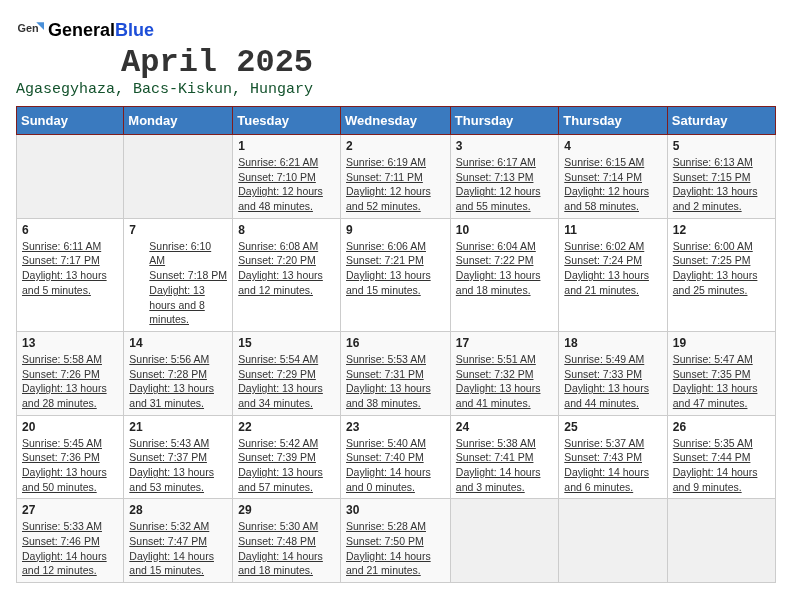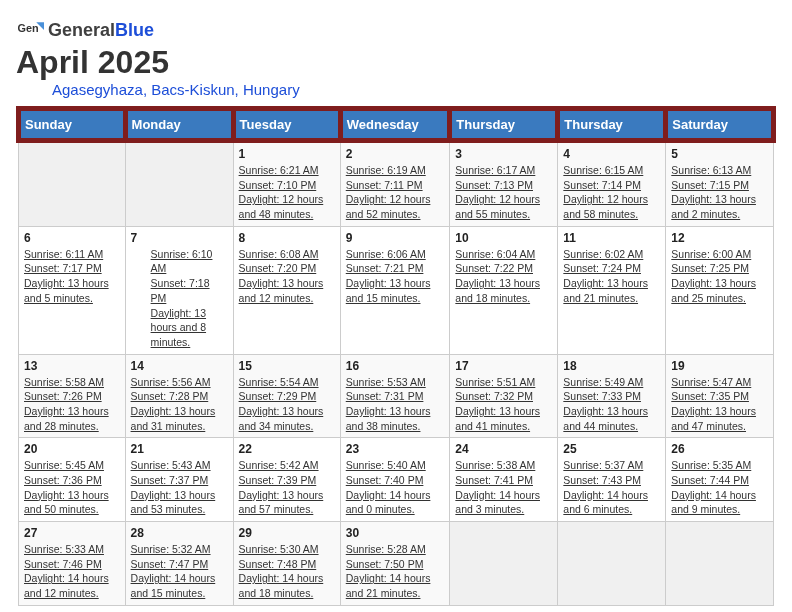--- a/index.html
+++ b/index.html
@@ -18,57 +18,57 @@
       flex-direction: column;
     }
     .logo {
       display: flex;
       align-items: center;
       gap: 4px;
     }
     .logo-text-general {
       font-size: 18px;
       font-weight: bold;
-      color: #404040;
+      color: #000000;
     }
     .logo-text-blue {
       font-size: 18px;
       font-weight: bold;
       color: #1d4ed8;
     }
     .logo-icon {
       width: 28px;
       height: 28px;
     }
     .title-block {
-      text-align: left;
+      text-align: right;
+      font-family: Liberation Mono, monospace;
     }
     .main-title {
       font-size: 32px;
       font-weight: bold;
       color: #333;
     }
     .subtitle {
       font-size: 15px;
-      color: #1d4ed8;
-      margin-left: 36px;
+      color: #14532d;
     }
     table {
       width: 100%;
       border-collapse: collapse;
       font-size: 11px;
     }
     thead tr th {
       background-color: #3a7abf;
       color: #fff;
       padding: 6px 4px;
       text-align: left;
       font-size: 13px;
       font-weight: bold;
-      border: 5px solid #7f1d1d;
+      border: 1px solid #7f1d1d;
     }
     tbody tr td {
       border: 1px solid #ccc;
       vertical-align: top;
       padding: 4px 5px;
       min-height: 70px;
       width: 113px;
     }
     tbody tr:nth-child(odd) td {
       background-color: #f9f9f9;

